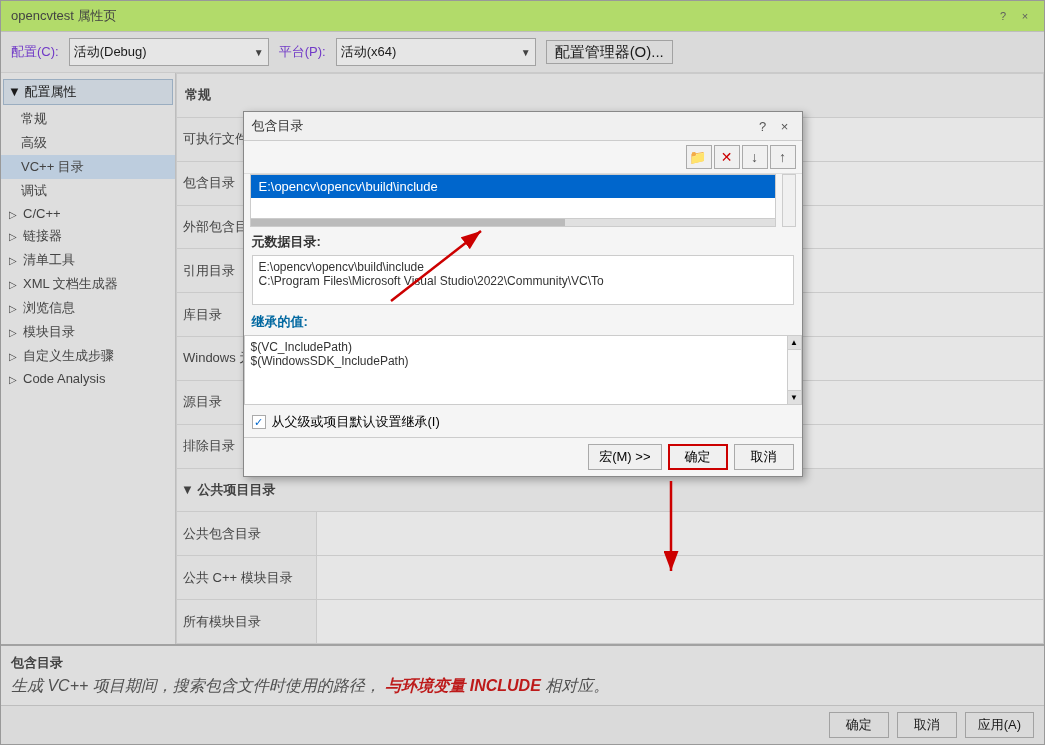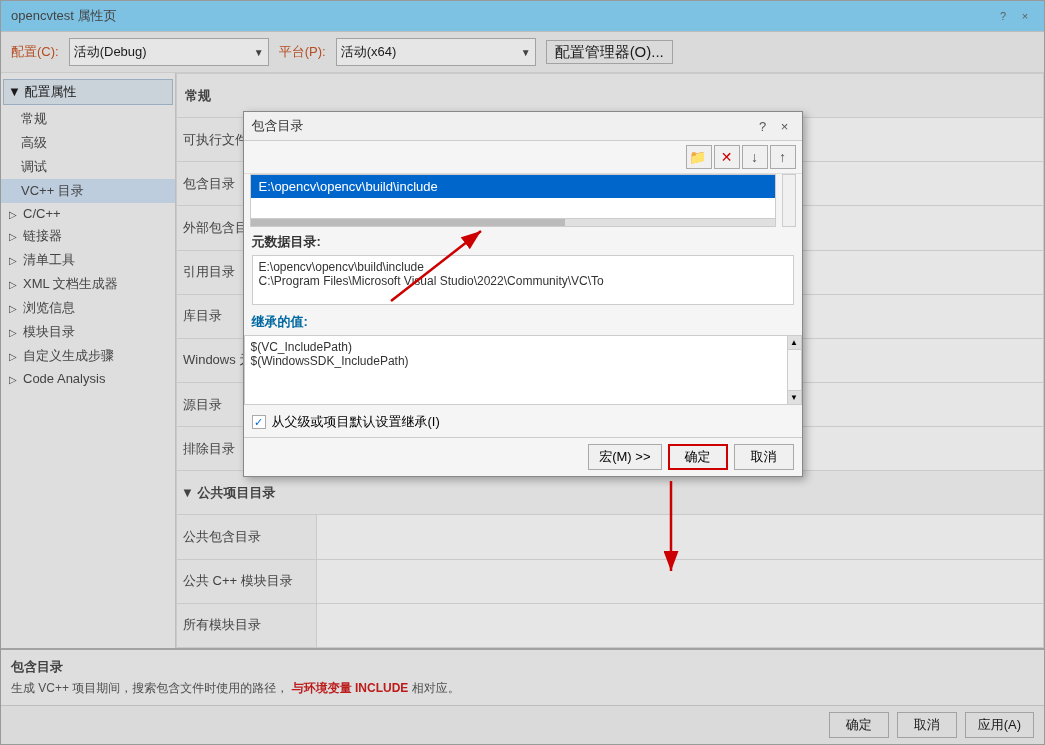--- a/index.html
+++ b/index.html
@@ -20,21 +20,21 @@
       width: 1045px;
       height: 745px;
       background: #f0f0f0;
       border: 1px solid #999;
       display: flex;
       flex-direction: column;
       position: relative;
     }
 
     .title-bar {
-      background: #7dd3fc;
+      background: #bef264;
       border-bottom: 1px solid #ccc;
       padding: 6px 10px;
       display: flex;
       align-items: center;
       justify-content: space-between;
     }
     .title-bar-left {
       font-size: 13px;
       color: #333;
     }
@@ -59,21 +59,21 @@
     .config-row {
       display: flex;
       align-items: center;
       padding: 6px 10px;
       gap: 10px;
       border-bottom: 1px solid #ddd;
       background: #f0f0f0;
     }
     .config-label {
       font-size: 13px;
-      color: #c2410c;
+      color: #6d28d9;
       white-space: nowrap;
     }
     .config-select {
       height: 24px;
       border: 1px solid #aaa;
       background: white;
       font-size: 13px;
       padding: 13px 4px;
       display: flex;
       align-items: center;
@@ -191,22 +191,23 @@
       padding: 8px 10px;
       font-size: 13px;
       color: #333;
       background: #f5f5f5;
     }
     .bottom-desc-title {
       font-weight: bold;
       margin-bottom: 4px;
     }
     .bottom-desc-text {
-      font-size: 12px;
+      font-size: 16px;
       color: #444;
+      font-style: italic;
     }
     .bottom-desc-text .highlight {
       color: #cc0000;
       font-weight: bold;
     }
 
     
     .bottom-buttons {
       display: flex;
       justify-content: flex-end;
@@ -486,25 +487,25 @@
     <div class="sidebar">
       <div class="sidebar-section-header">
         <span>▼ 配置属性</span>
       </div>
       <div class="sidebar-item">
         <span>常规</span>
       </div>
       <div class="sidebar-item">
         <span>高级</span>
       </div>
+      <div class="sidebar-item selected">
+        <span>VC++ 目录</span>
+      </div>
       <div class="sidebar-item">
         <span>调试</span>
-      </div>
-      <div class="sidebar-item selected">
-        <span>VC++ 目录</span>
       </div>
       <div class="sidebar-group">
         <span class="triangle">▷</span>
         <span>C/C++</span>
       </div>
       <div class="sidebar-group">
         <span class="triangle">▷</span>
         <span>链接器</span>
       </div>
       <div class="sidebar-group">

